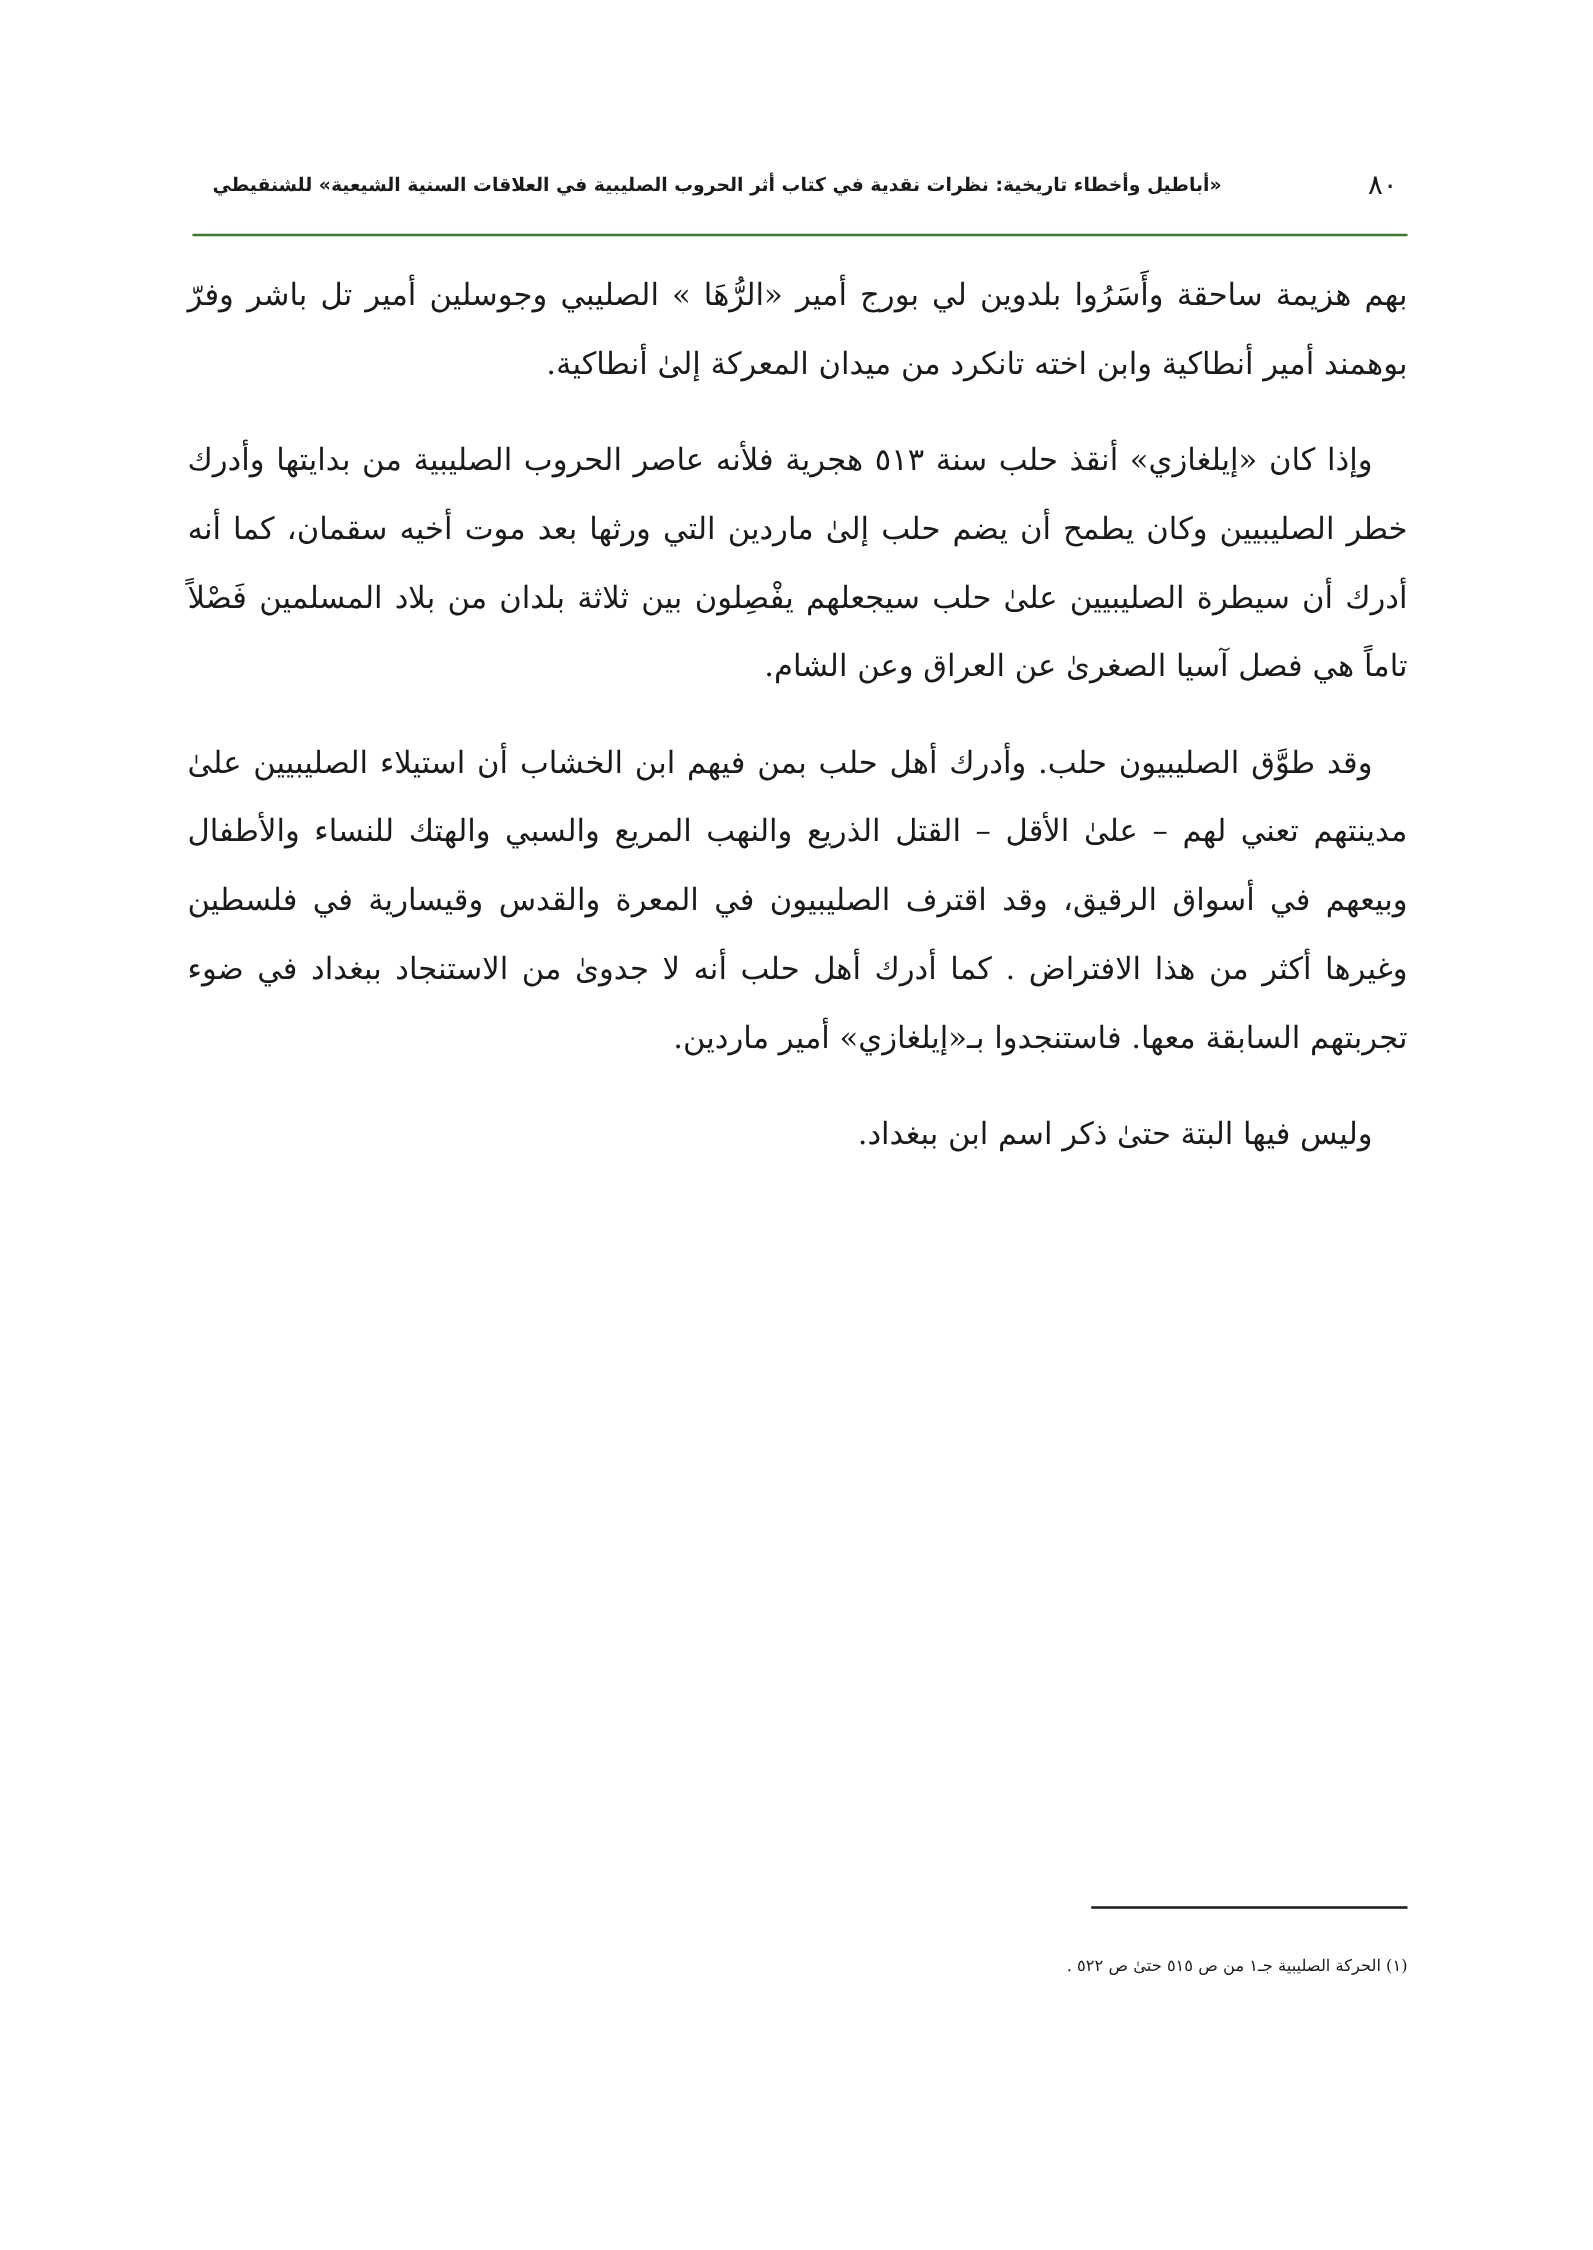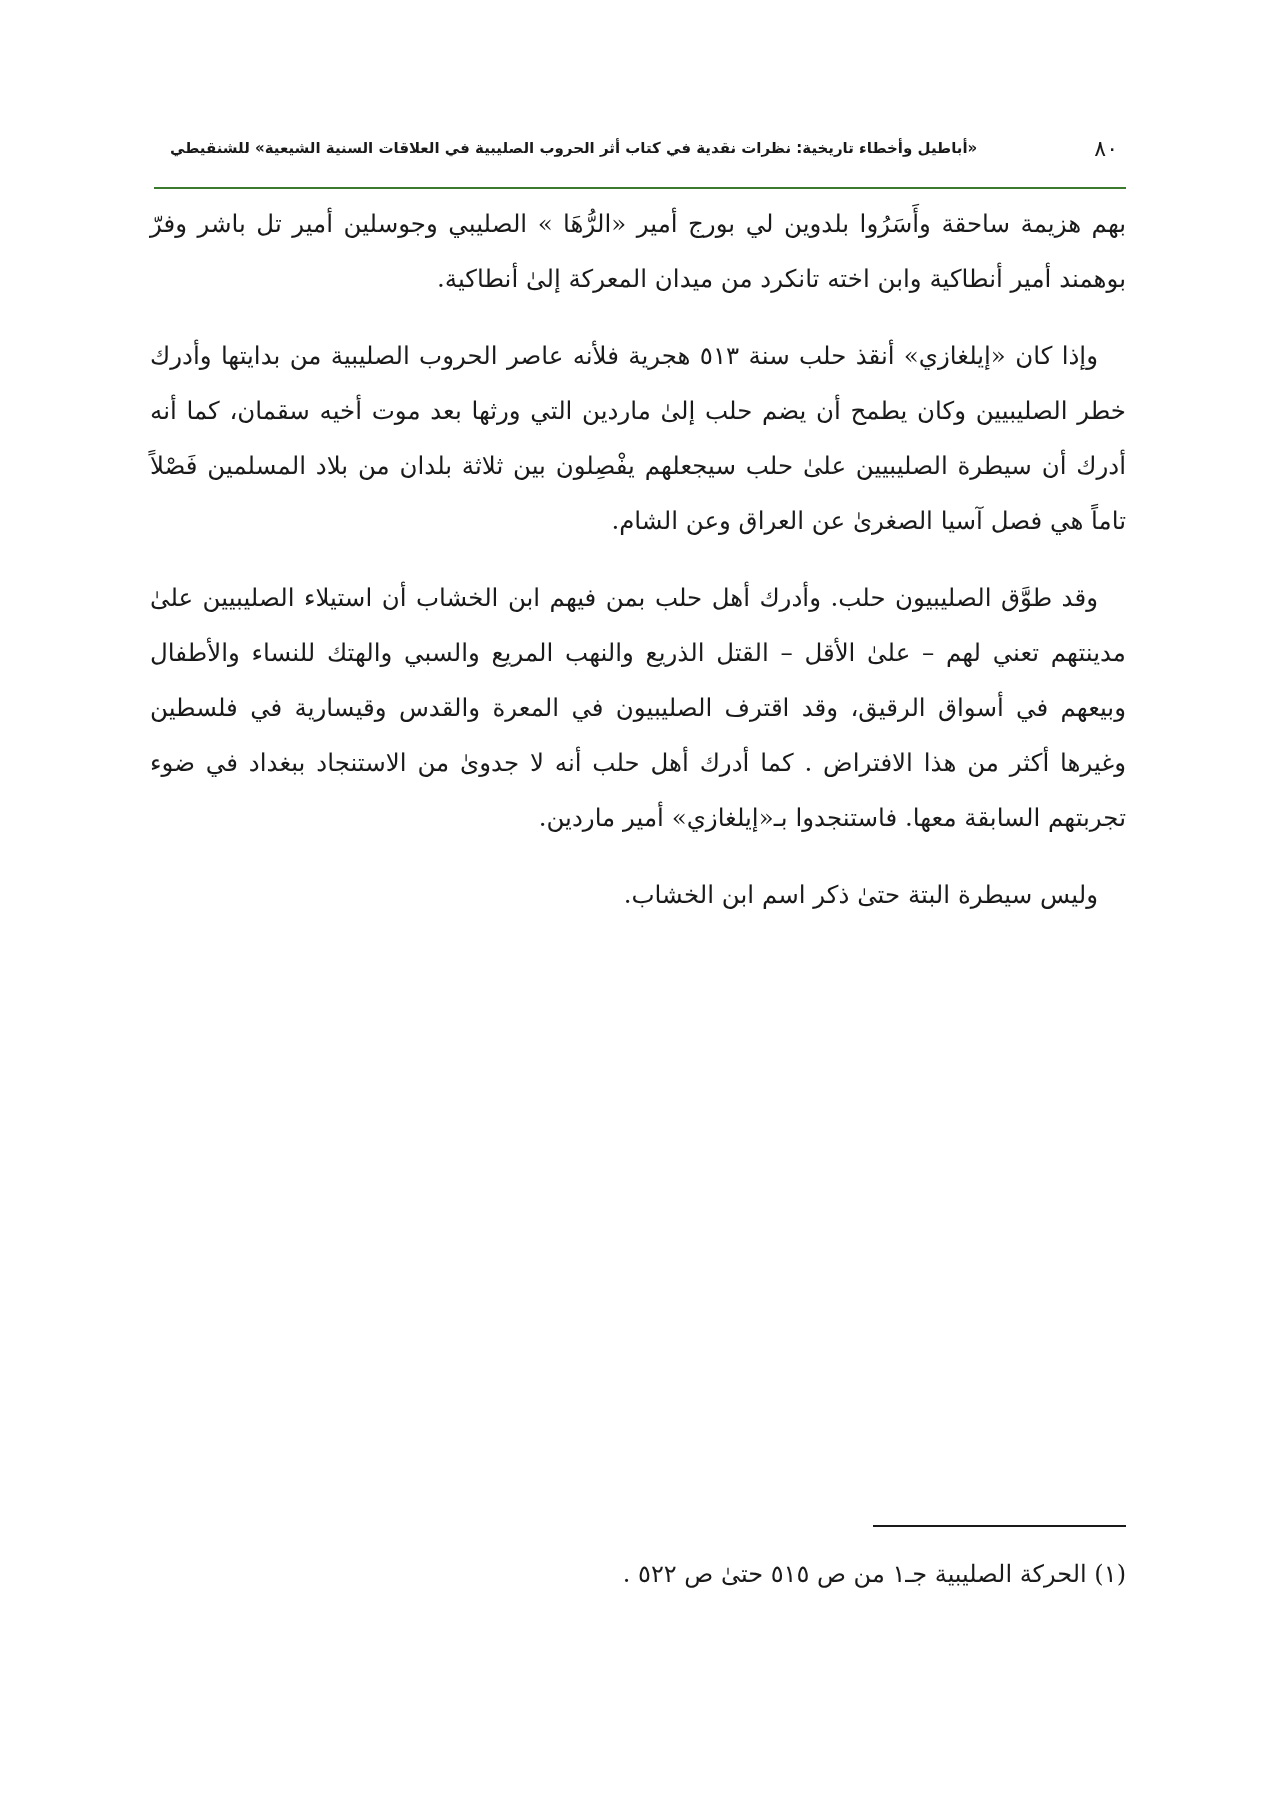--- a/index.html
+++ b/index.html
@@ -49,21 +49,21 @@
     .head-rule {
       position: absolute;
       top: 187px;
       left: 4px;
       right: 0;
       height: 2px;
       background: #3c7a2f;
     }
     .body-text {
       position: absolute;
-      top: 196px;
+      top: 208px;
       left: 0;
       right: 0;
       font-size: 24.5px;
       line-height: 55px;
       text-align: justify;
     }
     .body-text p {
       margin: 0 0 22px 0;
       text-indent: 0;
     }
@@ -84,21 +84,21 @@
       right: 0;
       width: 253px;
       height: 2px;
       background: #1a1a1a;
     }
     .footnotes {
       position: absolute;
       top: 1550px;
       left: 16px;
       right: 0;
-      font-size: 24px;
+      font-size: 13px;
       line-height: 48px;
     }
     .footnotes div {
       margin: 0;
     }
   </style>
 </head>
 <body>
 
 <div class="page">
@@ -110,21 +110,21 @@
   <div class="head-rule" style="background: rgb(60, 122, 47);"></div>
 
   <div class="body-text">
     <p><span>بهم هزيمة ساحقة وأَسَرُوا بلدوين لي بورج أمير «الرُّهَا » الصليبي وجوسلين أمير تل باشر وفرّ بوهمند أمير أنطاكية وابن اخته تانكرد من ميدان المعركة إلىٰ أنطاكية.</span></p>
 
     <p class="indent"><span>وإذا كان «إيلغازي» أنقذ حلب سنة ٥١٣ هجرية فلأنه عاصر الحروب الصليبية من بدايتها وأدرك خطر الصليبيين وكان يطمح أن يضم حلب إلىٰ ماردين التي ورثها بعد موت أخيه سقمان، كما أنه أدرك أن سيطرة الصليبيين علىٰ حلب سيجعلهم يفْصِلون بين ثلاثة بلدان من بلاد المسلمين فَصْلاً تاماً هي فصل آسيا الصغرىٰ عن العراق وعن الشام.</span></p>
 
     <p class="indent"><span>وقد طوَّق الصليبيون حلب. وأدرك أهل حلب بمن فيهم ابن الخشاب أن استيلاء الصليبيين علىٰ مدينتهم تعني لهم – علىٰ الأقل – القتل الذريع والنهب المريع والسبي والهتك للنساء والأطفال وبيعهم في أسواق الرقيق، وقد اقترف الصليبيون في المعرة والقدس وقيسارية في فلسطين وغيرها أكثر من هذا الافتراض . كما أدرك أهل حلب أنه لا جدوىٰ من الاستنجاد ببغداد في ضوء تجربتهم السابقة معها. فاستنجدوا بـ«إيلغازي» أمير ماردين.</span></p>
 
 
-    <p class="indent last-line-tight"><span>وليس سيطرة البتة حتىٰ ذكر اسم ابن الخشاب.</span></p>
+    <p class="indent last-line-tight"><span>وليس فيها البتة حتىٰ ذكر اسم ابن ببغداد.</span></p>
 
 
   </div>
 
   <div class="footnote-rule"></div>
 
   <div class="footnotes">
     <div>(١) الحركة الصليبية جـ١ من ص ٥١٥ حتىٰ ص ٥٢٢ .</div>
   </div>
 

